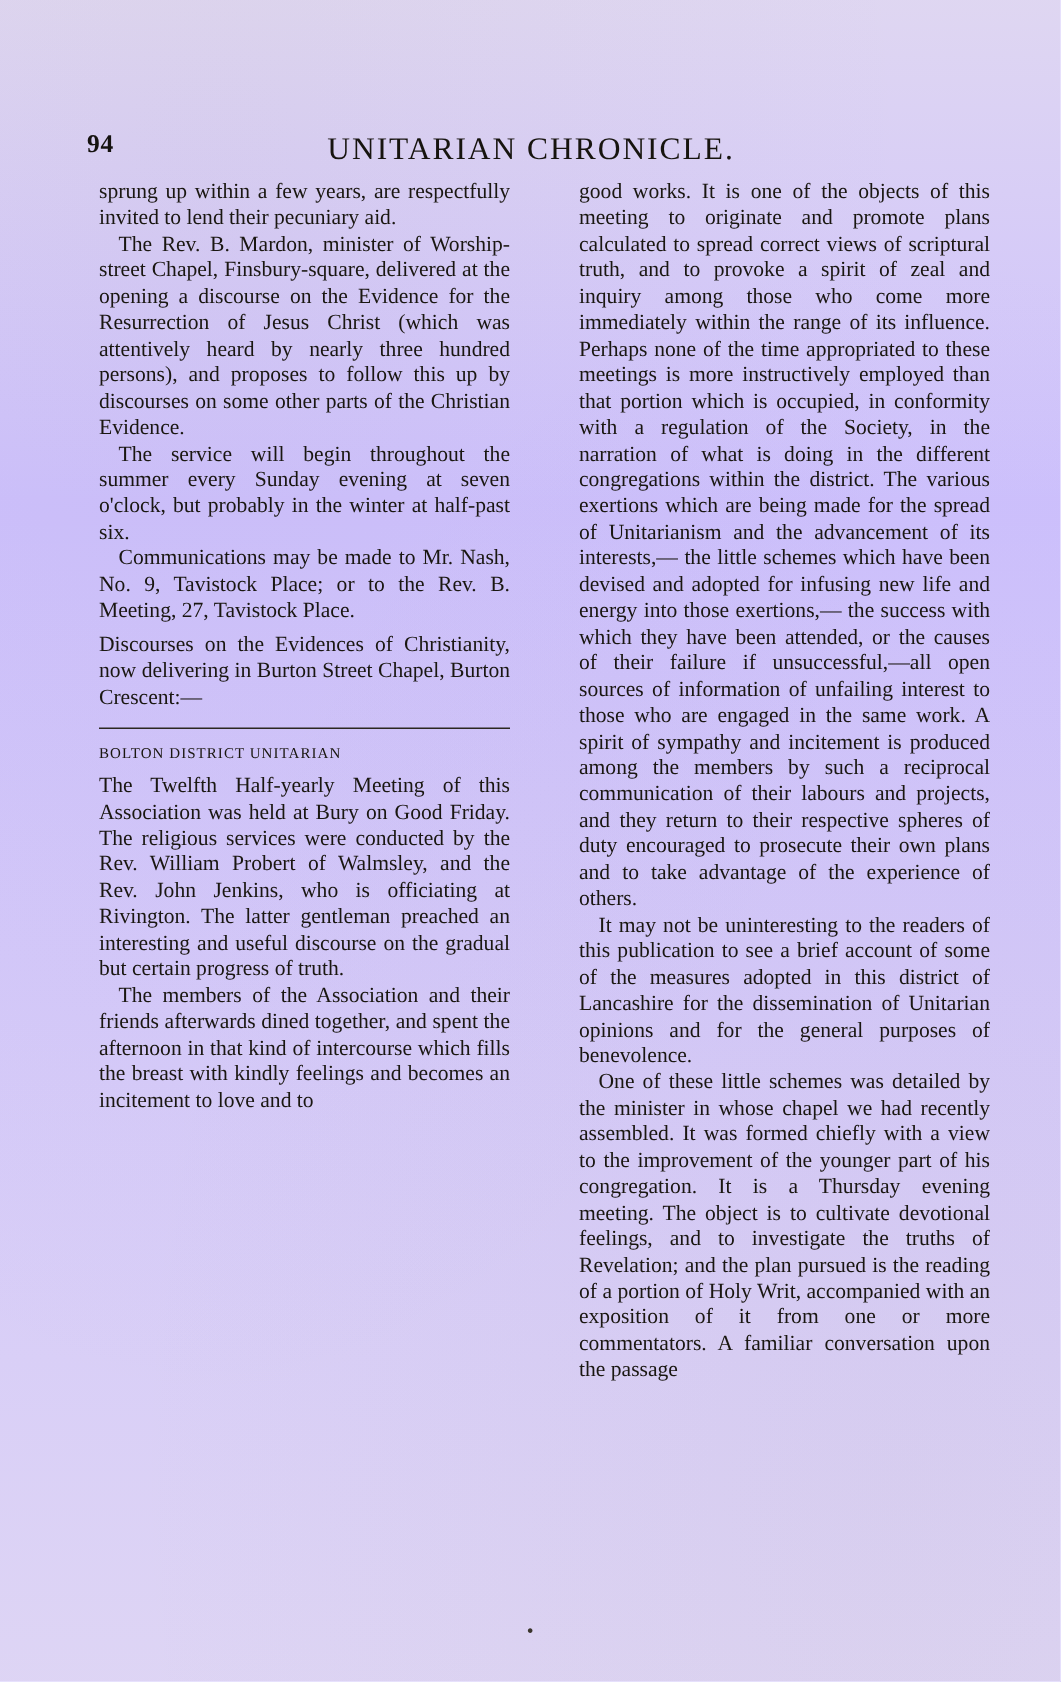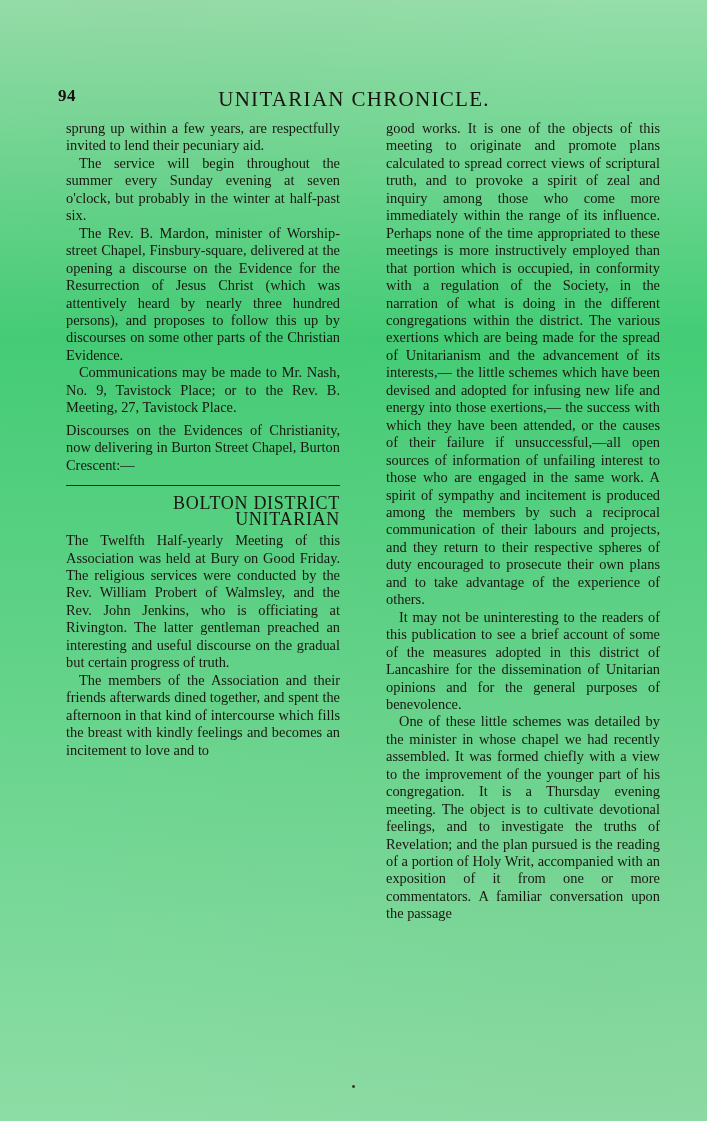--- a/index.html
+++ b/index.html
@@ -13,21 +13,21 @@
     position: relative;
     font-family: "Liberation Serif", "DejaVu Serif", serif;
     color: #1d1a16;
     overflow: hidden;
   }
   .page {
     position: absolute;
     left: 0; top: 0;
     width: 707px;
     height: 1121px;
-    background: #22c55e;
+    background: #c4b5fd;
   }
   
   .page::before {
     content: "";
     position: absolute;
     inset: 0;
     background:
       radial-gradient(ellipse at 20% 12%, rgba(120,110,80,0.035), rgba(255,255,255,0) 60%),
       radial-gradient(ellipse at 85% 88%, rgba(120,110,80,0.04), rgba(255,255,255,0) 62%),
       linear-gradient(180deg, rgba(245,242,232,0.55), rgba(255,255,255,0.15) 30%, rgba(247,244,236,0.5));
@@ -88,22 +88,22 @@
   .list-item {
     text-indent: 0;
   }
   .rule {
     width: 100%;
     height: 0;
     border-top: 1.1px solid #2b2720;
     margin: 11px 0 9px 0;
   }
   .sec-head {
-    text-align: right;
-    font-size: 18px;
+    text-align: left;
+    font-size: 10px;
     letter-spacing: 0.7px;
     line-height: 16px;
     margin: 0 0 5px 0;
     text-indent: 0;
     color: #19160f;
   }
   .gap-s { height: 5px; }
   .bottom-mark {
     position: absolute;
     left: 50%;
@@ -127,22 +127,22 @@
 
   <div class="header">
     <div class="folio">94</div>
     <div class="running-head blurline">UNITARIAN CHRONICLE.</div>
   </div>
 
   <div class="columns">
 
     <div class="col">
       <p class="noind">sprung up within a few years, are respectfully invited to lend their pecuniary aid.</p>
+      <p class="ind">The Rev. B. Mardon, minister of Worship-street Chapel, Finsbury-square, delivered at the opening a discourse on the Evidence for the Resurrection of Jesus Christ (which was attentively heard by nearly three hundred persons), and proposes to follow this up by discourses on some other parts of the Christian Evidence.</p>
       <p class="ind">The service will begin throughout the summer every Sunday evening at seven o'clock, but probably in the winter at half-past six.</p>
-      <p class="ind">The Rev. B. Mardon, minister of Worship-street Chapel, Finsbury-square, delivered at the opening a discourse on the Evidence for the Resurrection of Jesus Christ (which was attentively heard by nearly three hundred persons), and proposes to follow this up by discourses on some other parts of the Christian Evidence.</p>
       <p class="ind">Communications may be made to Mr. Nash, No. 9, Tavistock Place; or to the Rev. B. Meeting, 27, Tavistock Place.</p>
       <div class="gap-s"></div>
       <p class="noind">Discourses on the Evidences of Christianity, now delivering in Burton Street Chapel, Burton Crescent:—</p>
 
       <div class="rule"></div>
 
       <p class="sec-head">BOLTON DISTRICT UNITARIAN</p>
       <p class="noind smallcaps-first">The Twelfth Half-yearly Meeting of this Association was held at Bury on Good Friday. The religious services were conducted by the Rev. William Probert of Walmsley, and the Rev. John Jenkins, who is officiating at Rivington. The latter gentleman preached an interesting and useful discourse on the gradual but certain progress of truth.</p>
       <p class="ind">The members of the Association and their friends afterwards dined together, and spent the afternoon in that kind of intercourse which fills the breast with kindly feelings and becomes an incitement to love and to</p>
     </div>

